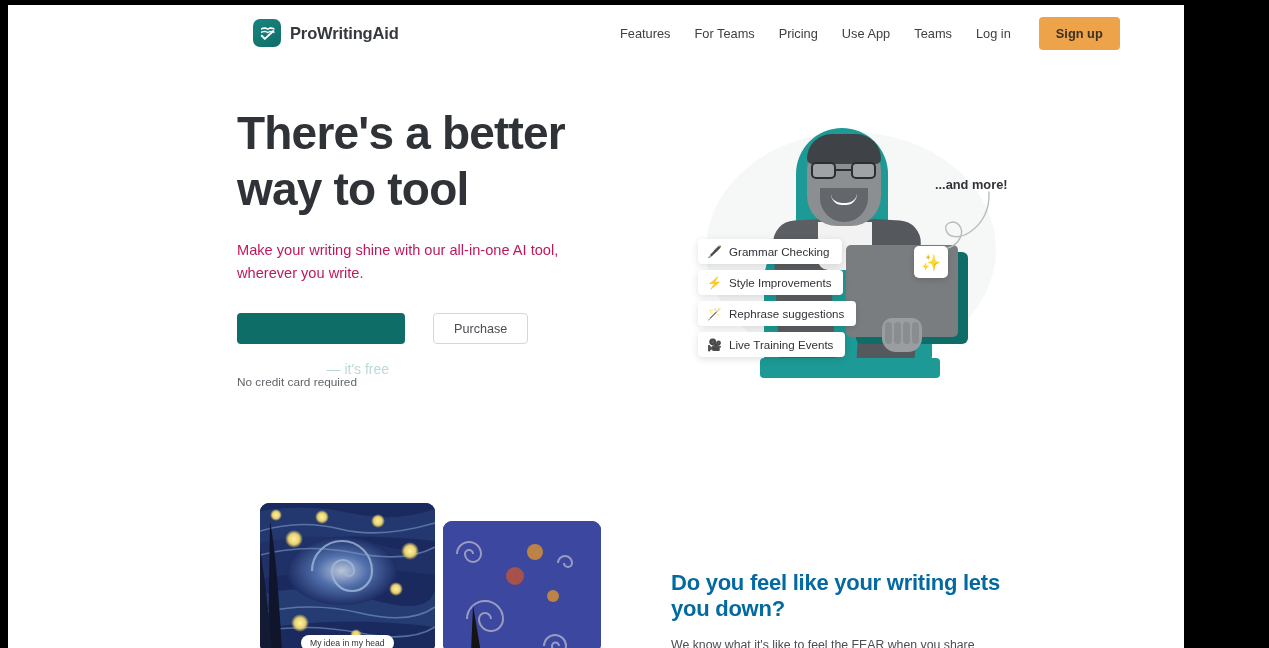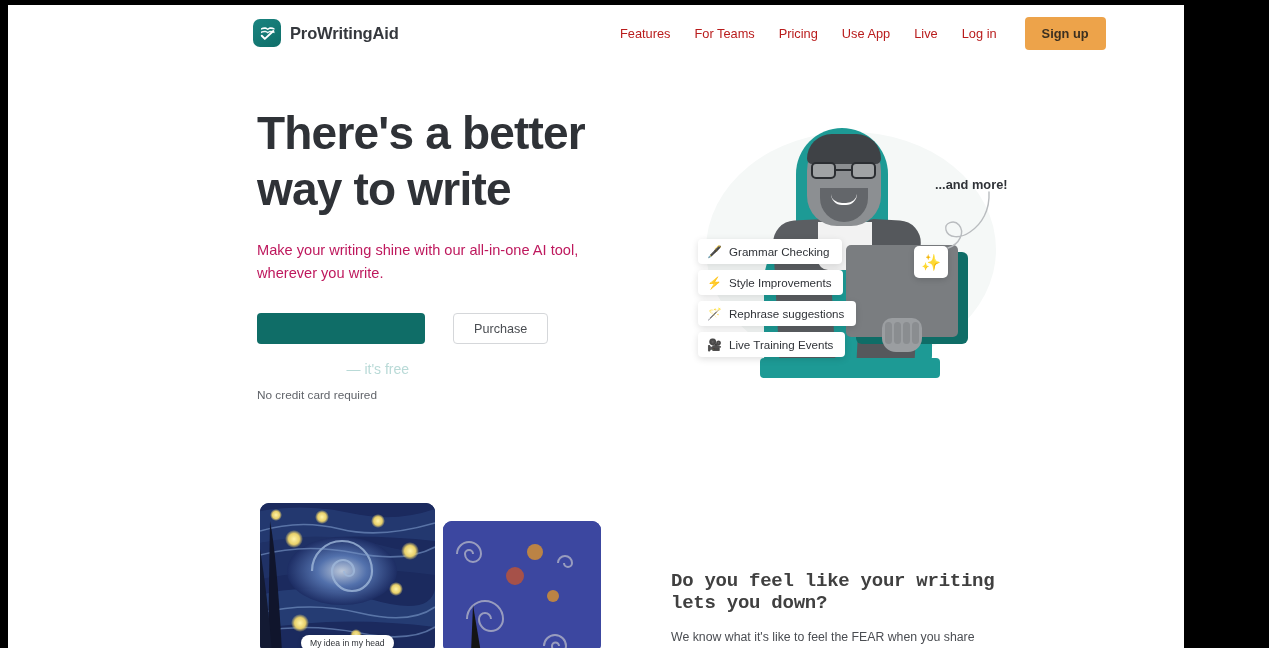--- a/index.html
+++ b/index.html
@@ -70,21 +70,21 @@
     letter-spacing: -0.15px;
   }
   #nav {
     position: absolute;
     left: 600px; top: 0;
     height: 57px;
     display: flex; align-items: center; gap: 0px;
   }
   .nav-link {
     font-size: 12.8px;
-    color: #b91c1c;
+    color: #404040;
     padding: 0 12px;
     text-decoration: none;
     white-space: nowrap;
     cursor: pointer;
   }
   #signup-btn {
     margin-left: 16px;
     background: #eda34a;
     color: #3c3021;
     font-size: 12.8px;
@@ -92,21 +92,21 @@
     border: none;
     border-radius: 4px;
     padding: 9px 17px;
     cursor: pointer;
     font-family: "Liberation Sans", sans-serif;
   }
 
   
   #hero-left {
     position: absolute;
-    left: 249px; top: 100px;
+    left: 229px; top: 100px;
     width: 360px;
   }
   #hero-title {
     font-size: 46px;
     line-height: 56px;
     font-weight: bold;
     color: #2f3237;
     letter-spacing: -0.8px;
   }
   #hero-sub {
@@ -137,21 +137,21 @@
     border: 1px solid #d5d7da;
     border-radius: 4px;
     height: 31px;
     padding: 0 20px;
     color: #4a4d52;
     font-size: 12.6px;
     cursor: pointer;
     font-family: "Liberation Sans", sans-serif;
   }
   #no-card {
-    margin-top: 44px;
+    margin-top: 31px;
     font-size: 11.8px;
     color: #61646a;
   }
 
   
   #hero-art {
     position: absolute;
     left: 660px; top: 105px;
     width: 350px; height: 285px;
   }
@@ -356,25 +356,24 @@
     border-radius: 9px;
     overflow: hidden;
     background: #3c47a0;
   }
   #sec2-text {
     position: absolute;
     left: 663px; top: 565px;
     width: 345px;
   }
   #sec2-title {
-    font-size: 19px;
+    font-size: 22px;
     font-weight: bold;
-    color: #404040;
+    color: #0369a1;
     letter-spacing: -0.25px;
-    font-family: Liberation Mono, monospace;
   }
   #sec2-body {
     margin-top: 13px;
     font-size: 12.3px;
     line-height: 20.5px;
     color: #4a4d52;
   }
 </style>
 </head>
 <body>
@@ -393,31 +392,31 @@
           </svg>
         </div>
         <span id="logo-text">ProWritingAid</span>
       </div>
 
       <div id="nav">
         <a class="nav-link">Features</a>
         <a class="nav-link">For Teams</a>
         <a class="nav-link">Pricing</a>
         <a class="nav-link">Use App</a>
-        <a class="nav-link">Live</a>
+        <a class="nav-link">Teams</a>
         <a class="nav-link">Log in</a>
         <button id="signup-btn">Sign up</button>
       </div>
 
     </div>
 
     <div id="hero-left">
       <h1 id="hero-title">
         <span>There's a better</span><br>
-        <span>way to write</span>
+        <span>way to tool</span>
       </h1>
       <p id="hero-sub">Make your writing shine with our all-in-one AI tool, wherever you write.</p>
 
       <div id="hero-cta">
         <button id="get-started-btn">
           <span id="gs-main">Get started</span>
           <span id="gs-sub">— it's free</span>
         </button>
         <button id="purchase-btn">Purchase</button>
       </div>

